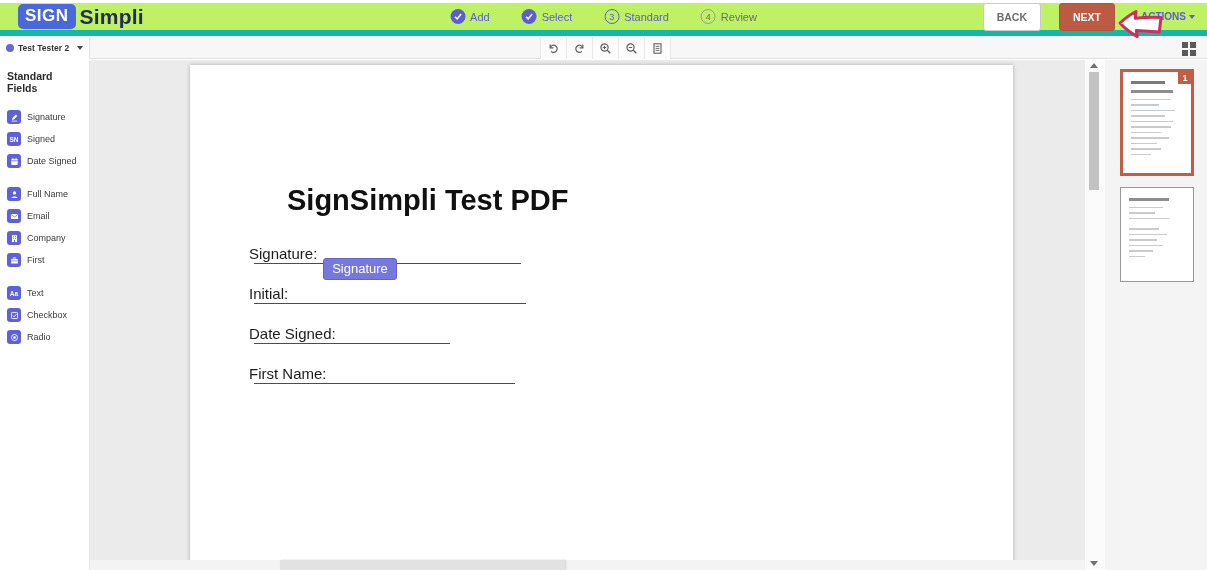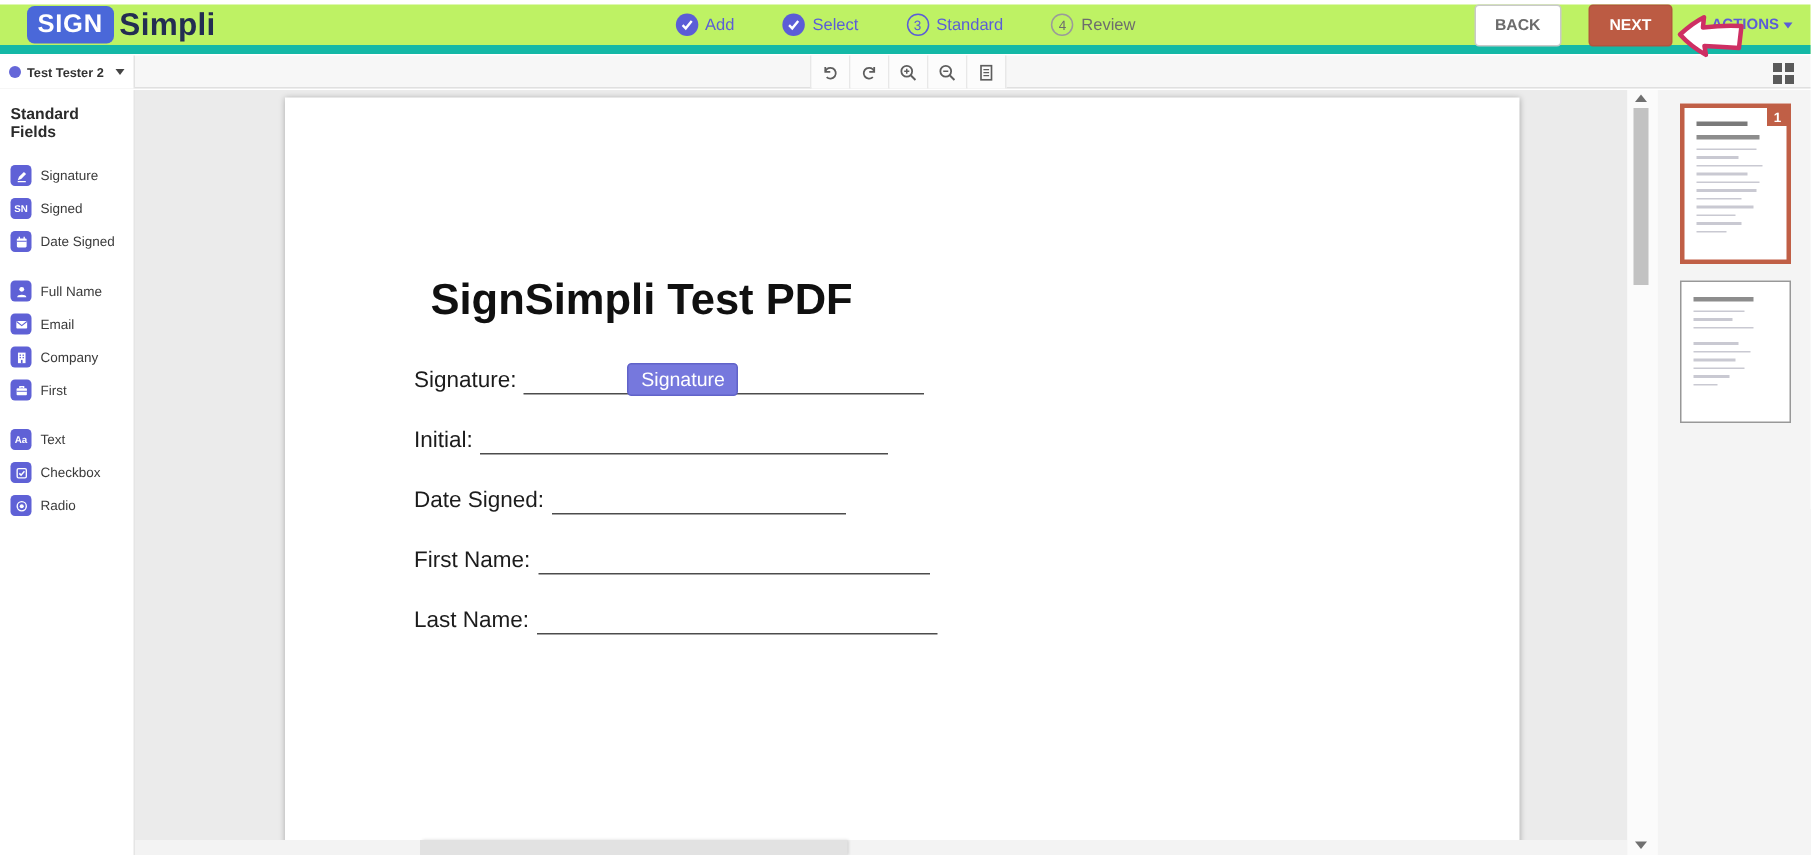--- a/index.html
+++ b/index.html
@@ -60,22 +60,22 @@
   .field-icon { width:14px; height:14px; border-radius:3px; background:#5f61d6; color:#fff;
                 display:flex; align-items:center; justify-content:center; font-size:6.5px;
                 font-weight:bold; flex-shrink:0; }
   .field-label { font-size:9px; color:#3a3a3a; white-space:nowrap; }
 
   .canvas { flex:1; position:relative; background:#ebebeb; overflow:hidden; }
   .page { position:absolute; left:100px; top:5px; width:823px; height:640px; background:#fff;
           box-shadow:0 0 4px rgba(0,0,0,.28); }
   .doc-title { margin:118px 0 0 97px; font-size:29px; font-weight:bold; color:#101010; line-height:34px; }
   .doc-subtitle { margin:61px 0 0 97px; font-size:20px; font-weight:bold; color:#101010; line-height:24px; }
-  .doc-row { margin:28px 0 0 86px; font-size:15px; color:#1c1c1c; display:flex; align-items:flex-end;
-             line-height:18px; height:18px; }
+  .doc-row { margin:28px 0 0 59px; font-size:15px; color:#1c1c1c; display:flex; 
+             line-height:18px; height:18px;flex-direction:column; }
   .doc-row + .doc-row { margin-top:22px; }
   .doc-line { display:inline-block; border-bottom:1.5px solid #4d4d4d; height:16px; margin-left:5px;
               position:relative; }
   .chip { position:absolute; left:69px; top:-5px; width:74px; height:22px; background:#7678dd;
           border:1px solid #6163c9; border-radius:3px; color:#fff; font-size:13px;
           display:flex; align-items:center; justify-content:center; cursor:move; }
   .canvas-hscroll { position:absolute; left:0; right:0; bottom:0; height:10px; background:#f3f3f3; }
   .canvas-hscroll-thumb { position:absolute; left:190px; width:285px; top:0; height:10px;
                           background:#e2e2e2; box-shadow:1px 0 2px rgba(0,0,0,.15); cursor:pointer; }
 
@@ -323,24 +323,20 @@
           <span>Initial:</span>
           <span class="doc-line" style="width:272px;"></span>
         </div>
         <div class="doc-row">
           <span>Date Signed:</span>
           <span class="doc-line" style="width:196px;"></span>
         </div>
         <div class="doc-row">
           <span>First Name:</span>
           <span class="doc-line" style="width:261px;"></span>
-        </div>
-        <div class="doc-row">
-          <span>Last Name:</span>
-          <span class="doc-line" style="width:267px;"></span>
         </div>
       </div>
       <div class="canvas-hscroll">
         <div class="canvas-hscroll-thumb"></div>
       </div>
     </div>
 
     <div class="scrollstrip">
       <span class="vs-up"></span>
       <span class="vs-thumb"></span>

